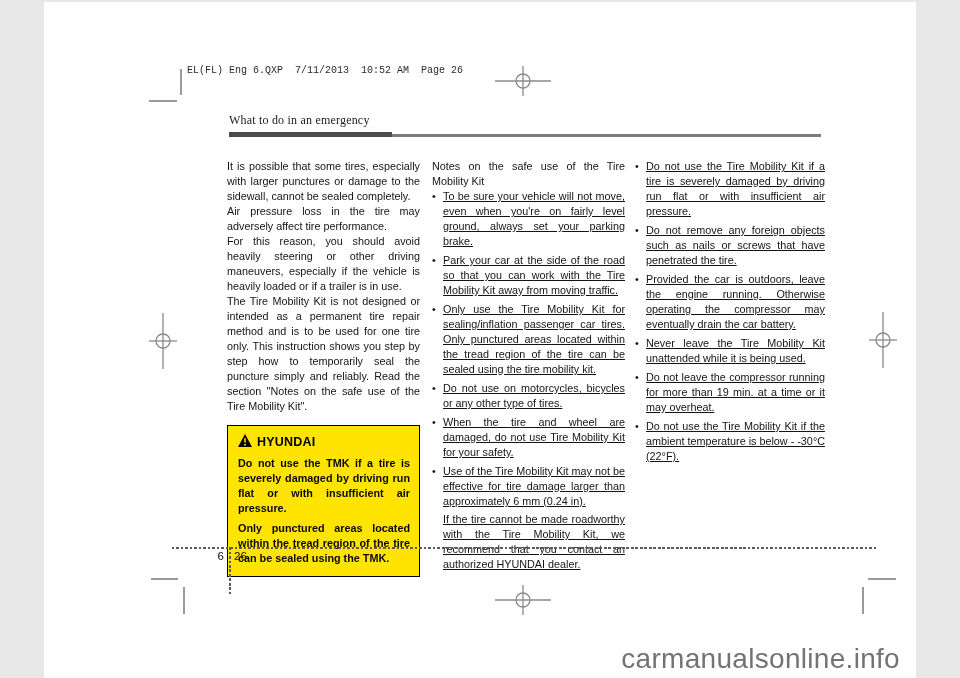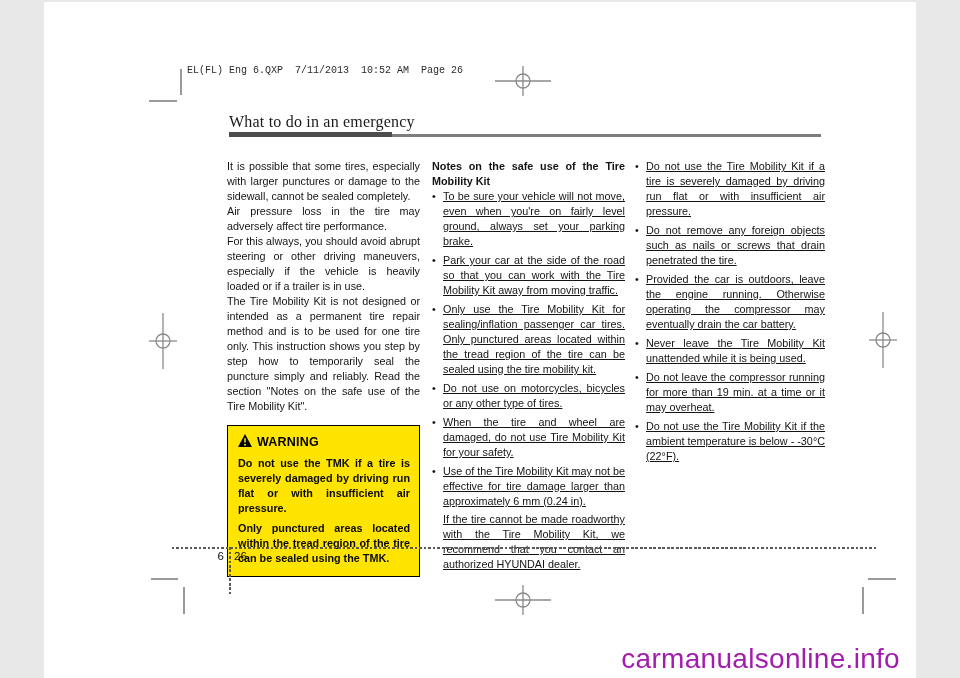--- a/index.html
+++ b/index.html
@@ -20,36 +20,36 @@
   
   .cropline { background:#9a9a9a; }
 
   
   .crosshair svg { display:block; }
 
   
   .header-title {
     left:185px; top:111px;
     font-family:"Liberation Serif", serif;
-    font-size:16px; color:#1a1a1a; letter-spacing:0.2px;
+    font-size:12px; color:#1a1a1a; letter-spacing:0.2px;
   }
   .rule-dark { left:185px; top:130px; width:163px; height:5px; background:#4d4d4d; }
   .rule-thin { left:348px; top:132px; width:429px; height:2.5px; background:#7d7d7d; }
 
   
   .col {
     top:157px; width:193px;
     font-size:10.8px; line-height:15px;
     text-align:justify; color:#141414;
   }
   .col1 { left:183px; }
   .col2 { left:388px; }
   .col3 { left:591px; width:190px; }
   .col p { margin:0; }
-  .col-heading { font-weight:bold; margin:0 0 3px 0; }
+  .col-heading { font-weight:normal; margin:0 0 3px 0; }
 
   ul.bullets { list-style:none; margin:0; padding:0;text-decoration:underline; }
   ul.bullets li { position:relative; padding-left:11px; margin:0 0 4px 0; }
   ul.bullets li::before { content:"\2022"; position:absolute; left:0; top:0; }
   .bullet-note { margin-top:3px; }
   .bullet-note:empty { display:none; }
 
   
   .warnbox {
     margin-top:11px;
@@ -71,21 +71,21 @@
     left:185px; top:545px; width:1.6px; height:47px;
     background:repeating-linear-gradient(180deg,#5a5a5a 0 2.5px, transparent 2.5px 4.5px);
   }
   .pageno { font-size:11.5px; color:#111; }
   .pageno-chapter { left:160px; top:548px; width:20px; text-align:right; }
   .pageno-page   { left:190px; top:548px;text-align:right; }
 
   
   .watermark {
     right:16px; top:641px;
-    font-size:28px; color:#a21caf; letter-spacing:0.3px;
+    font-size:28px; color:#737373; letter-spacing:0.3px;
     font-family:"Liberation Sans", sans-serif;
   }
 </style>
 </head>
 <body>
 
 <div id="page">
 
   <div class="abs slug">EL(FL) Eng 6.QXP  7/11/2013  10:52 AM  Page 26</div>
 
@@ -127,33 +127,33 @@
 
   <div class="abs header-title">What to do in an emergency</div>
   <div class="abs rule-dark"></div>
   <div class="abs rule-thin"></div>
 
   <div class="abs col col1">
     <div>
 
     <p>It is possible that some tires, especially with larger punctures or damage to the sidewall, cannot be sealed completely.</p>
         <p>Air pressure loss in the tire may adversely affect tire performance.</p>
-        <p>For this always, you should avoid abrupt steering or other driving maneuvers, especially if the vehicle is heavily loaded or if a trailer is in use.</p>
+        <p>For this reason, you should avoid heavily steering or other driving maneuvers, especially if the vehicle is heavily loaded or if a trailer is in use.</p>
         <p>The Tire Mobility Kit is not designed or intended as a permanent tire repair method and is to be used for one tire only. This instruction shows you step by step how to temporarily seal the puncture simply and reliably. Read the section "Notes on the safe use of the Tire Mobility Kit".</p>
       </div>
     <div class="warnbox">
       <div class="warn-title">
         <span>
           <svg width="14" height="13" viewBox="0 0 24 22">
             <path d="M12 0 L24 22 L0 22 Z" fill="#000"></path>
             <rect x="10.7" y="7" width="2.6" height="7.5" fill="#ffe400"></rect>
             <circle cx="12" cy="18.3" r="1.7" fill="#ffe400"></circle>
           </svg>
         </span>
-        <span>WARNING</span>
+        <span>HYUNDAI</span>
       </div>
       <div>
 
       <p>Do not use the TMK if a tire is severely damaged by driving run flat or with insufficient air pressure.</p>
           <p>Only punctured areas located within the tread region of the tire can be sealed using the TMK.</p>
         </div>
     </div>
   </div>
 
   <div class="abs col col2">
@@ -190,21 +190,21 @@
           <div class="bullet-note">If the tire cannot be made roadworthy with the Tire Mobility Kit, we recommend that you contact an authorized HYUNDAI dealer.</div>
         </li>
       </ul>
   </div>
 
   <div class="abs col col3">
     <ul class="bullets">
 
         <li>Do not use the Tire Mobility Kit if a tire is severely damaged by driving run flat or with insufficient air pressure.</li>
 
-        <li>Do not remove any foreign objects such as nails or screws that drain penetrated the tire.</li>
+        <li>Do not remove any foreign objects such as nails or screws that have penetrated the tire.</li>
 
         <li>Provided the car is outdoors, leave the engine running. Otherwise operating the compressor may eventually drain the car battery.</li>
 
         <li>Never leave the Tire Mobility Kit unattended while it is being used.</li>
 
         <li>Do not leave the compressor running for more than 19 min. at a time or it may overheat.</li>
 
         <li>Do not use the Tire Mobility Kit if the ambient temperature is below - -30°C (22°F).</li>
       </ul>
   </div>

